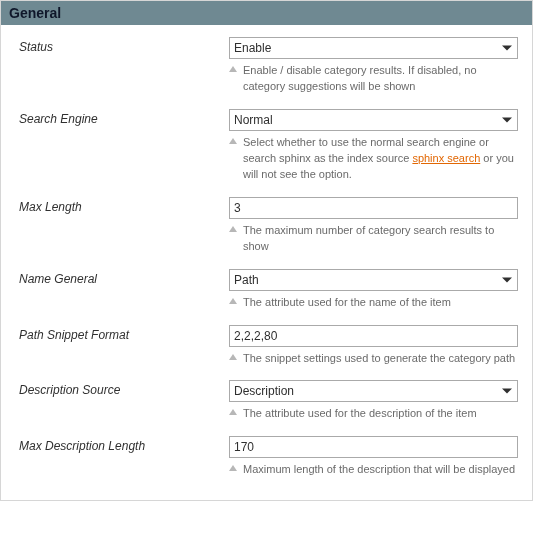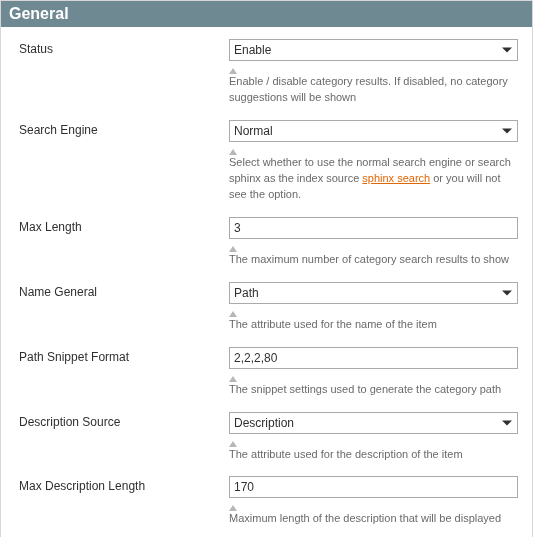--- a/index.html
+++ b/index.html
@@ -9,38 +9,39 @@
     color: #2f2f2f;
     background: #ffffff;
     width: 533px;
   }
   .panel {
     border: 1px solid #d6d6d6;
     background: #ffffff;
   }
   .panel-header {
     background: #6f8992;
-    color: #ffffff;
+    color: #0f172a;
     font-weight: bold;
-    font-size: 16px;
+    font-size: 14px;
     padding: 4px 8px;
   }
   .panel-body {
     padding: 12px 14px 8px 18px;
   }
   .row {
     display: flex;
     align-items: flex-start;
     margin-bottom: 14px;
   }
   .label-col {
     width: 210px;
     flex: 0 0 210px;
     padding-top: 3px;
     color: #303030;
+    font-style: italic;
   }
   .field-col {
     flex: 1;
     min-width: 0;
   }
   select, input[type="text"] {
     width: 100%;
     border: 1px solid #aaaaaa;
     background: #ffffff;
     font-size: 12px;
@@ -71,21 +72,20 @@
     border-right: 5px solid transparent;
     border-top: 5px solid #303030;
   }
   .hint {
     display: flex;
     align-items: flex-start;
     margin-top: 4px;
     color: #6a6a6a;
     font-size: 11px;
     line-height: 1.45;
-    flex-direction: column;
   }
   .hint-caret {
     width: 0; height: 0;
     border-left: 4px solid transparent;
     border-right: 4px solid transparent;
     border-bottom: 6px solid #b7b7b7;
     margin-right: 6px;
     margin-top: 3px;
     flex: 0 0 auto;
   }

